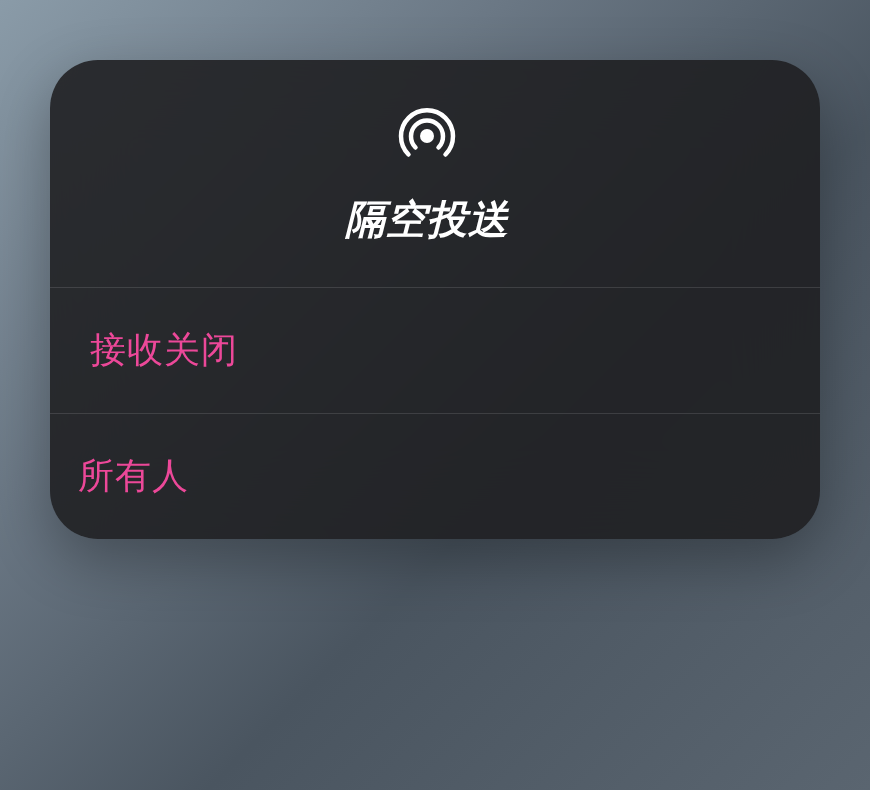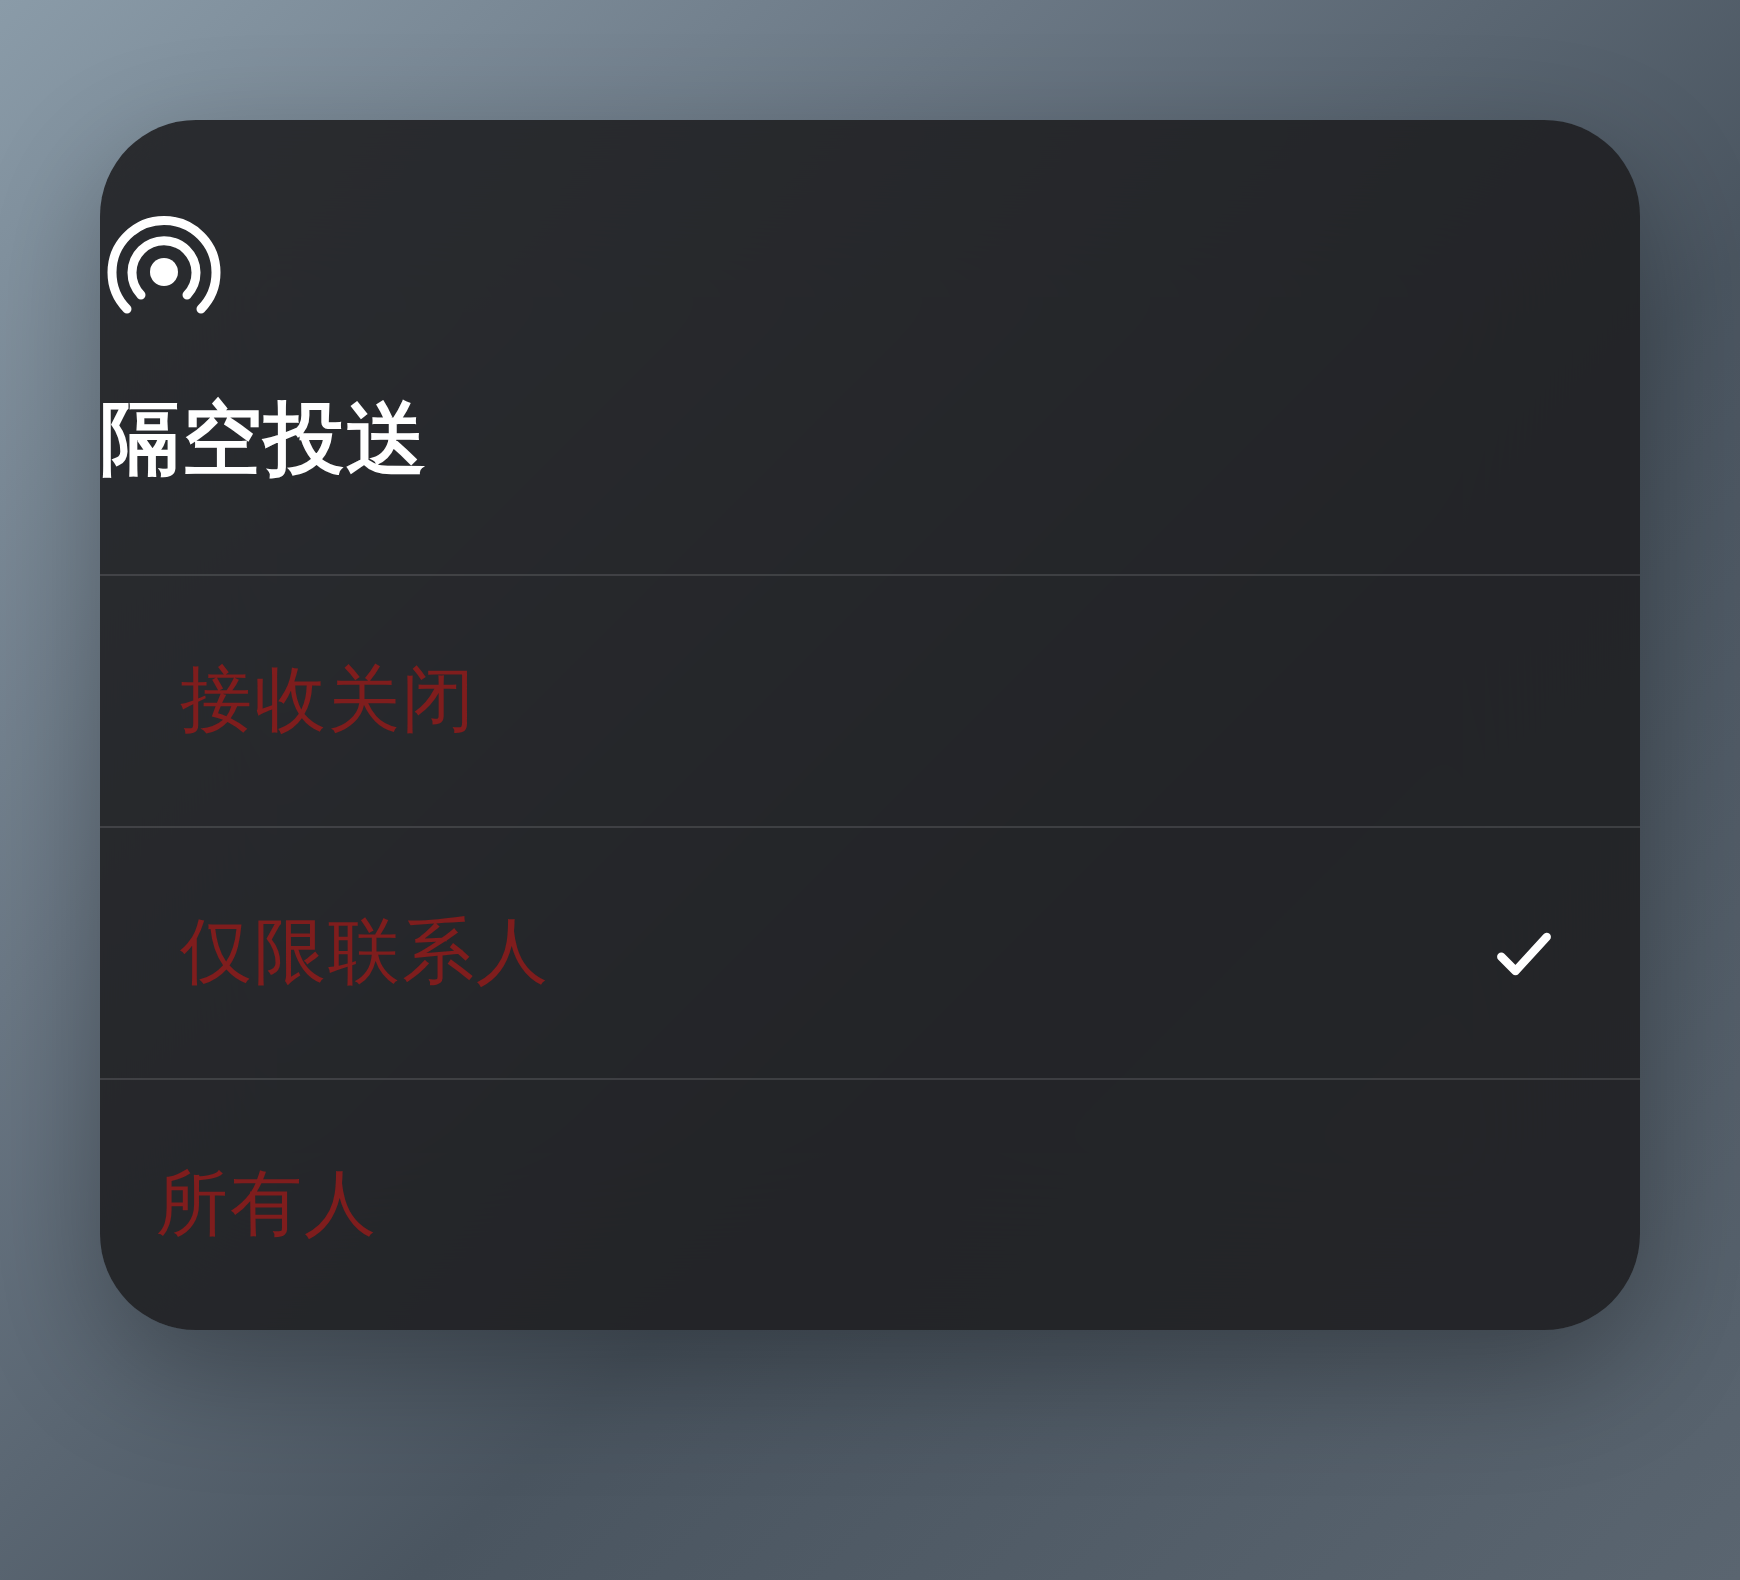--- a/index.html
+++ b/index.html
@@ -25,23 +25,24 @@
       background: rgba(30, 30, 32, 0.88);
       backdrop-filter: blur(40px);
       border-radius: 48px;
       overflow: hidden;
       box-shadow: 0 20px 60px rgba(0, 0, 0, 0.3);
     }
     
     .header {
       display: flex;
       flex-direction: column;
-      align-items: flex-start;
+      align-items: center;
       padding: 44px 16px 40px 0;
       border-bottom: 1px solid rgba(255, 255, 255, 0.12);
+      font-style: italic;
     }
     
     .airdrop-icon {
       width: 64px;
       height: 64px;
       margin-bottom: 24px;
       display: flex;
       align-items: center;
       justify-content: center;
     }
@@ -66,21 +67,21 @@
       border-bottom: 1px solid rgba(255, 255, 255, 0.12);
       cursor: pointer;
     }
     
     .option:last-child {
       border-bottom: none;
       padding-left: 28px;
     }
     
     .option-label {
-      color: #7f1d1d;
+      color: #ec4899;
       font-size: 36px;
       font-weight: 400;
       letter-spacing: 1px;
     }
     
     .checkmark {
       width: 36px;
       height: 36px;
       display: none;
       align-items: center;
@@ -110,27 +111,19 @@
     </div>
     <div class="title">隔空投送</div>
   </div>
 
   <div class="options">
     <div class="option">
       <span class="option-label">接收关闭</span>
 
     </div>
 
-    <div class="option">
-      <span class="option-label">仅限联系人</span>
-      <span class="checkmark visible">
-        <svg viewBox="0 0 24 24" fill="none" stroke="#ffffff" stroke-width="3" stroke-linecap="round" stroke-linejoin="round">
-          <polyline points="4 13 9 18 20 6"></polyline>
-        </svg>
-      </span>
-    </div>
 
     <div class="option">
       <span class="option-label">所有人</span>
 
     </div>
   </div>
 </div>
 
 </body></html>

